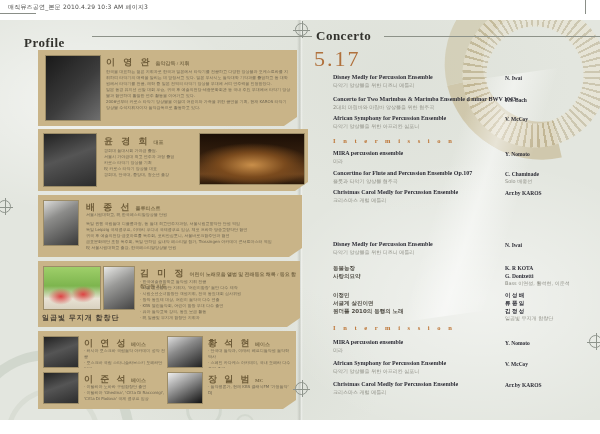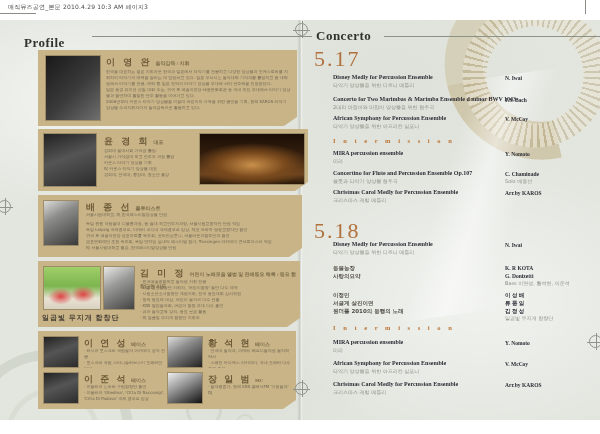--- a/index.html
+++ b/index.html
@@ -219,21 +219,20 @@
       <div class="psub">플룻과 타악기 앙상블 협주곡</div>
       <div class="pcomp">C. Chaminade</div>
       <div class="pcompsub" style="top:8px;">Solo 배종선</div>
     </div>
     <div class="prow" style="top:169px;">
       <div class="ptitle">Christmas Carol Medly for Percussion Ensemble</div>
       <div class="psub">크리스마스 캐럴 메들리</div>
       <div class="pcomp">Arr.by KAROS</div>
     </div>
 
-    <div class="date" style="left:314px;top:198px;">5.18</div>
 
     <div class="prow" style="top:221px;">
       <div class="ptitle">Disney Medly for Percussion Ensemble</div>
       <div class="psub">타악기 앙상블을 위한 디즈니 메들리</div>
       <div class="pcomp">N. Iwai</div>
     </div>
     <div class="prow" style="top:244px;">
       <div class="ptitle-k">동물농장
 사랑의묘약</div>
       <div class="pcomp">K. R KOTA

